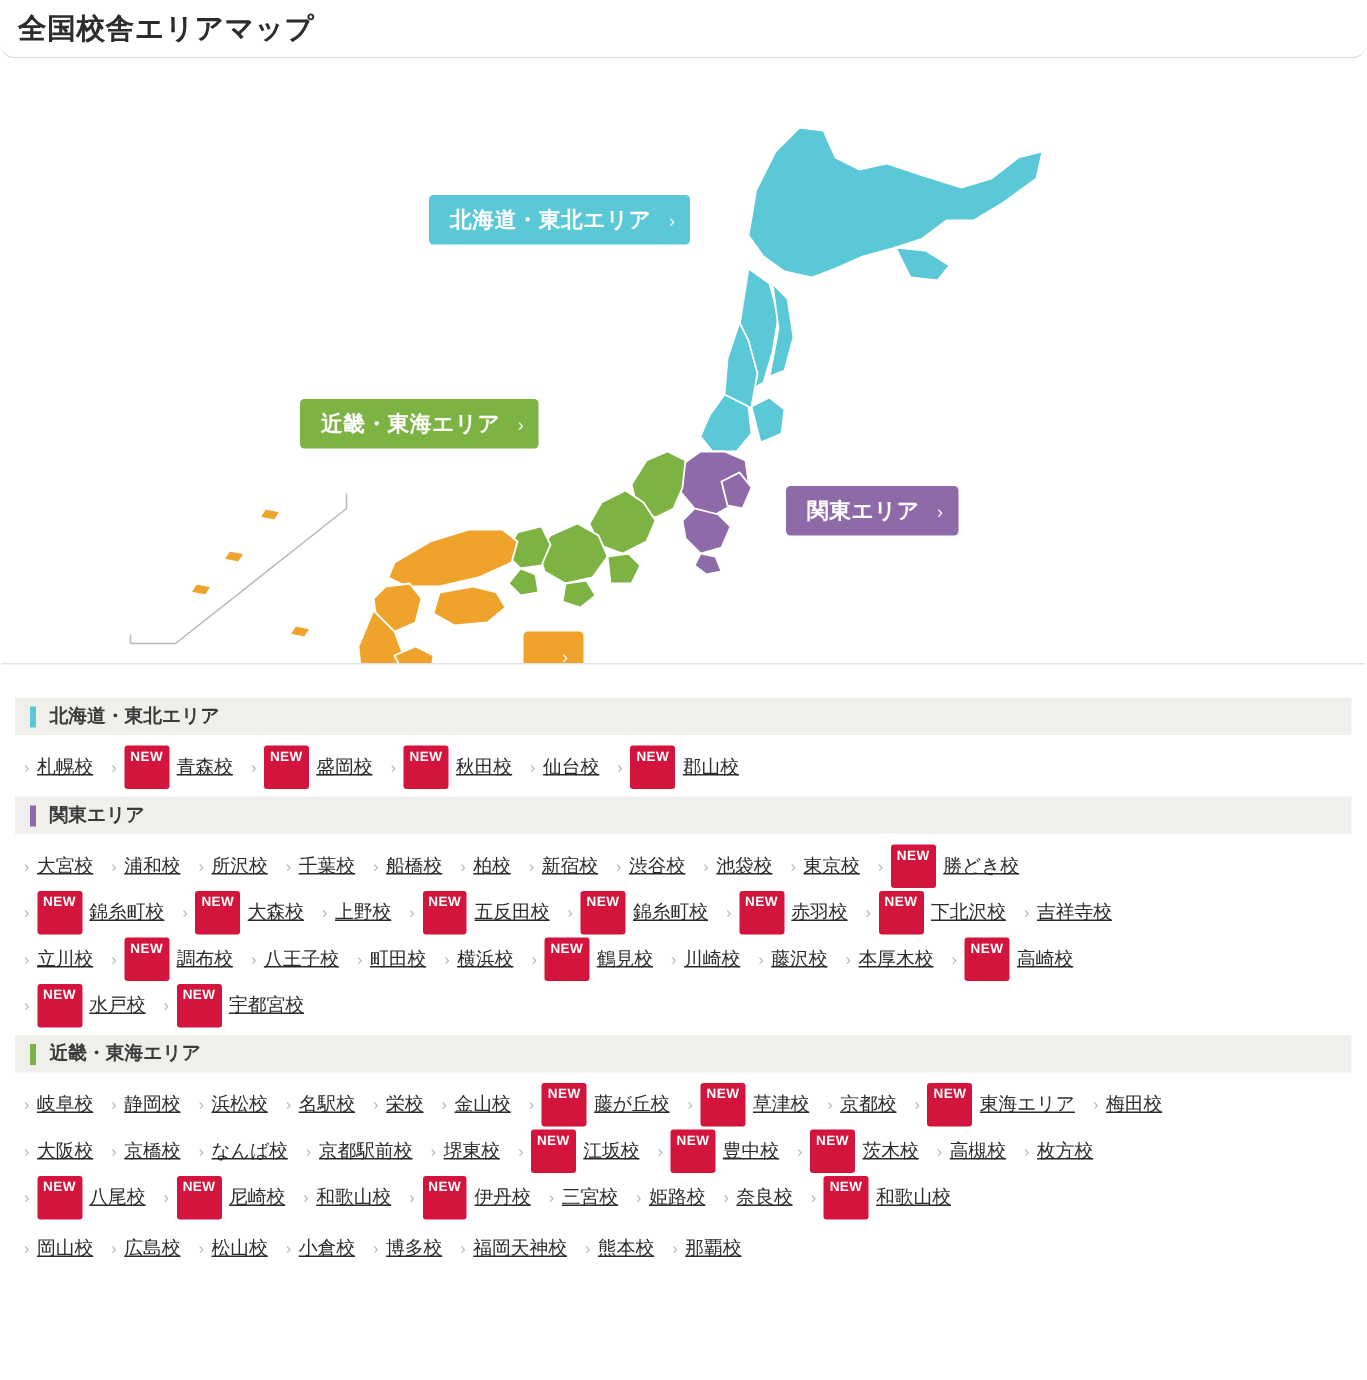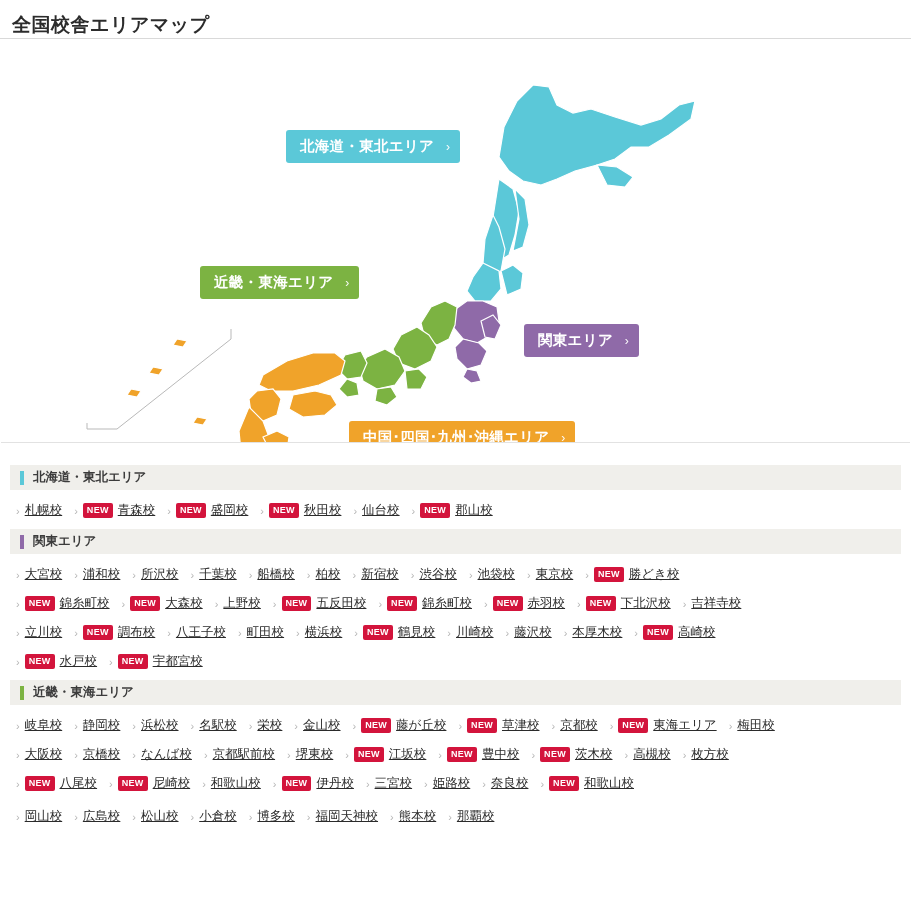--- a/index.html
+++ b/index.html
@@ -16,23 +16,24 @@
     height: 920px;
     position: relative;
     background: #ffffff;
   }
 
   
   .header {
     height: 39px;
     border-bottom: 1px solid #d9d9d9;
     display: flex;
-    align-items: flex-end;
+    align-items: center;
     padding-left: 12px;
     background: #ffffff;
+    border-radius: 10px;
   }
   .header-title {
     font-size: 19px;
     font-weight: bold;
     color: #2c2c2c;
     letter-spacing: 0.5px;
   }
   .header-sub {
     font-size: 11.5px;
     color: #555555;
@@ -126,21 +127,21 @@
     font-size: 11px;
     margin-right: 5px;
   }
   .new-badge {
     display: inline-block;
     background: #d3143c;
     color: #ffffff;
     font-size: 9px;
     font-weight: bold;
     line-height: 1;
-    padding: 3px 4px 3px 4px;
+    padding: 3px 4px 17px 4px;
     border-radius: 2px;
     margin-right: 5px;
     letter-spacing: .3px;
   }
   .school-link {
     font-size: 12.5px;
     color: #2b2b2b;
     text-decoration: underline;
     cursor: pointer;
   }
@@ -214,21 +215,20 @@
     </div>
     <div class="area-btn btn-kinki">
       <span>近畿・東海エリア</span>
       <span class="chev">›</span>
     </div>
     <div class="area-btn btn-kanto">
       <span>関東エリア</span>
       <span class="chev">›</span>
     </div>
     <div class="area-btn btn-chugoku">
-      <span>中国･四国･九州･沖縄エリア</span>
       <span class="chev">›</span>
     </div>
   </div>
 
   <div class="list-wrap" id="list-wrap">
       <div class="section">
         <div class="section-head">
           <span class="bar bar-blue"></span>
           <span>北海道・東北エリア</span>
         </div>

